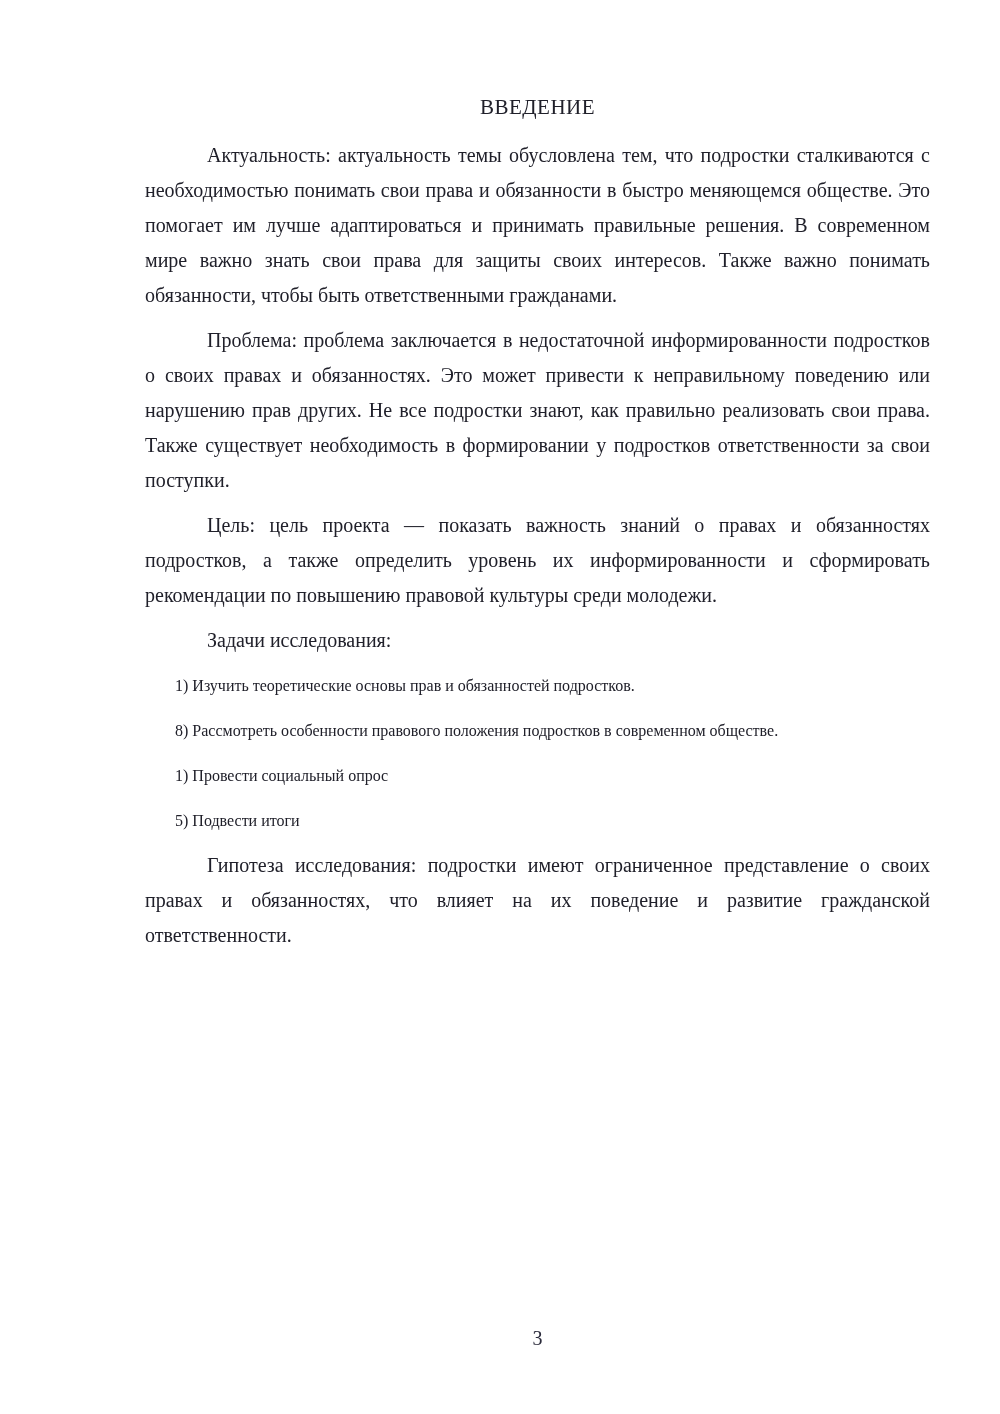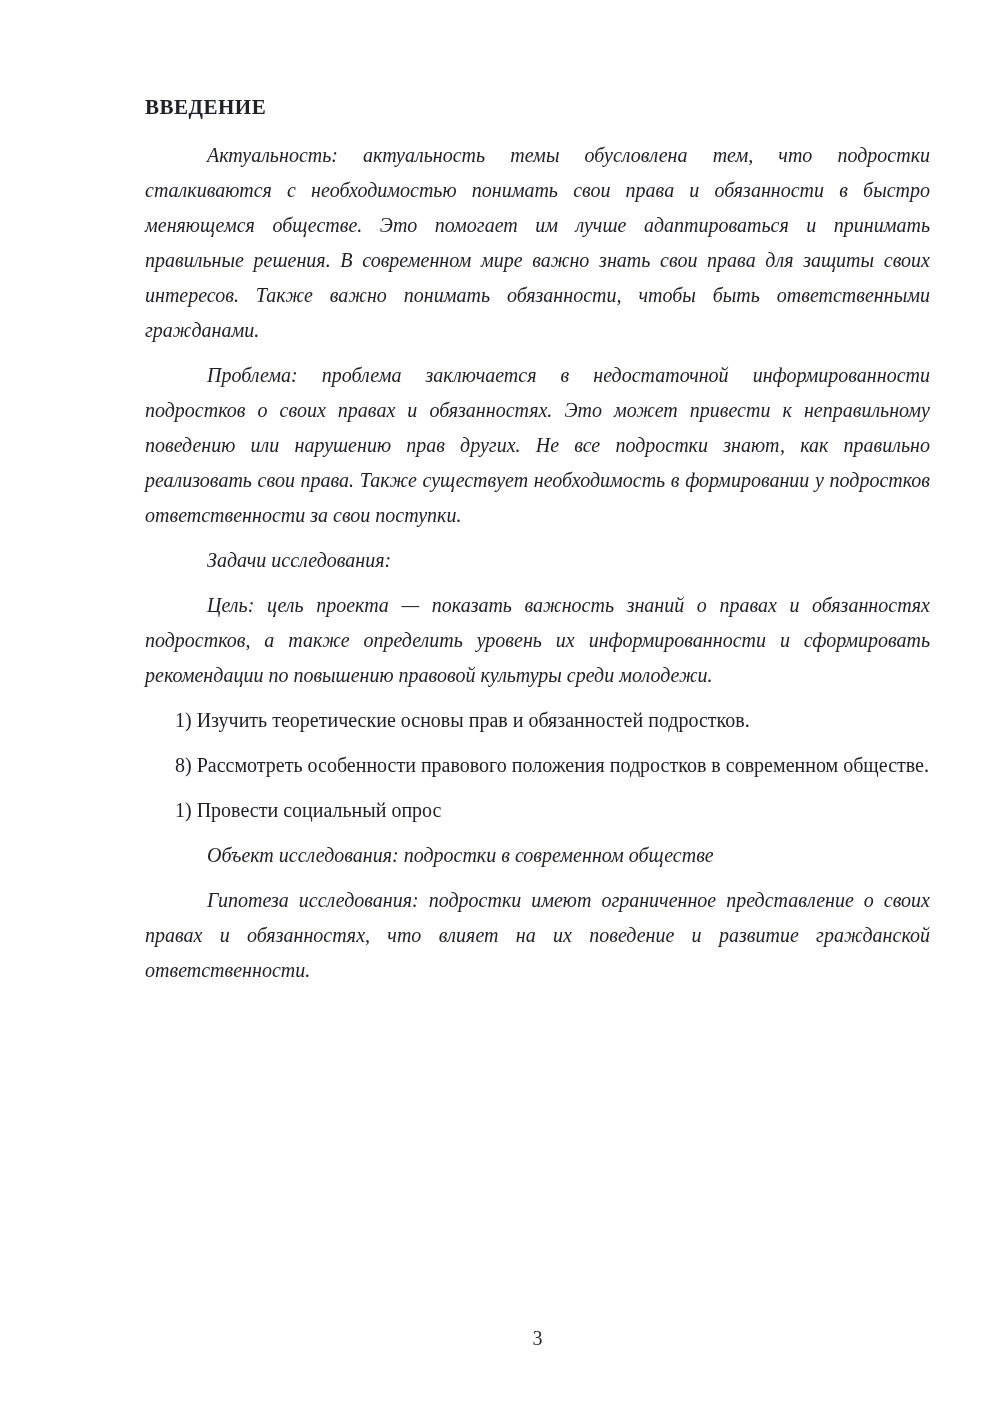--- a/index.html
+++ b/index.html
@@ -17,35 +17,35 @@
     position: relative;
     box-sizing: border-box;
     width: 1000px;
     height: 1414px;
     padding: 94px 70px 0 145px;
     background: #ffffff;
     overflow: hidden;
   }
   .doc-title {
     font-size: 21px;
-    font-weight: bold;
+    font-weight: normal;
+    text-align: center;
     letter-spacing: 0.5px;
     margin: 0 0 18px 0;
     line-height: 26px;
   }
   .para {
     font-size: 20px;
     line-height: 35px;
     text-align: justify;
     text-indent: 62px;
     margin: 0 0 10px 0;
-    font-style: italic;
   }
   .list-item {
-    font-size: 20px;
+    font-size: 16px;
     line-height: 35px;
     text-align: justify;
     text-indent: 30px;
     margin: 0 0 10px 0;
   }
   .page-number {
     position: absolute;
     top: 1326px;
     left: 145px;
     width: 785px;
@@ -59,32 +59,32 @@
 <body>
 
 <div class="page">
 
   <h1 class="doc-title">ВВЕДЕНИЕ</h1>
 
   <p class="para">Актуальность: актуальность темы обусловлена тем, что подростки сталкиваются с необходимостью понимать свои права и обязанности в быстро меняющемся обществе. Это помогает им лучше адаптироваться и принимать правильные решения. В современном мире важно знать свои права для защиты своих интересов. Также важно понимать обязанности, чтобы быть ответственными гражданами.</p>
 
   <p class="para">Проблема: проблема заключается в недостаточной информированности подростков о своих правах и обязанностях. Это может привести к неправильному поведению или нарушению прав других. Не все подростки знают, как правильно реализовать свои права. Также существует необходимость в формировании у подростков ответственности за свои поступки.</p>
 
+  <p class="para">Цель: цель проекта — показать важность знаний о правах и обязанностях подростков, а также определить уровень их информированности и сформировать рекомендации по повышению правовой культуры среди молодежи.</p>
+
   <p class="para">Задачи исследования:</p>
-
-  <p class="para">Цель: цель проекта — показать важность знаний о правах и обязанностях подростков, а также определить уровень их информированности и сформировать рекомендации по повышению правовой культуры среди молодежи.</p>
 
   <p class="list-item">1) Изучить теоретические основы прав и обязанностей подростков.</p>
 
   <p class="list-item">8) Рассмотреть особенности правового положения подростков в современном обществе.</p>
 
 
   <p class="list-item">1) Провести социальный опрос</p>
 
+  <p class="list-item">5) Подвести итоги</p>
 
-  <p class="para">Объект исследования: подростки в современном обществе</p>
 
 
   <p class="para">Гипотеза исследования: подростки имеют ограниченное представление о своих правах и обязанностях, что влияет на их поведение и развитие гражданской ответственности.</p>
 
   <div class="page-number">3</div>
 
 </div>
 
 </body></html>

